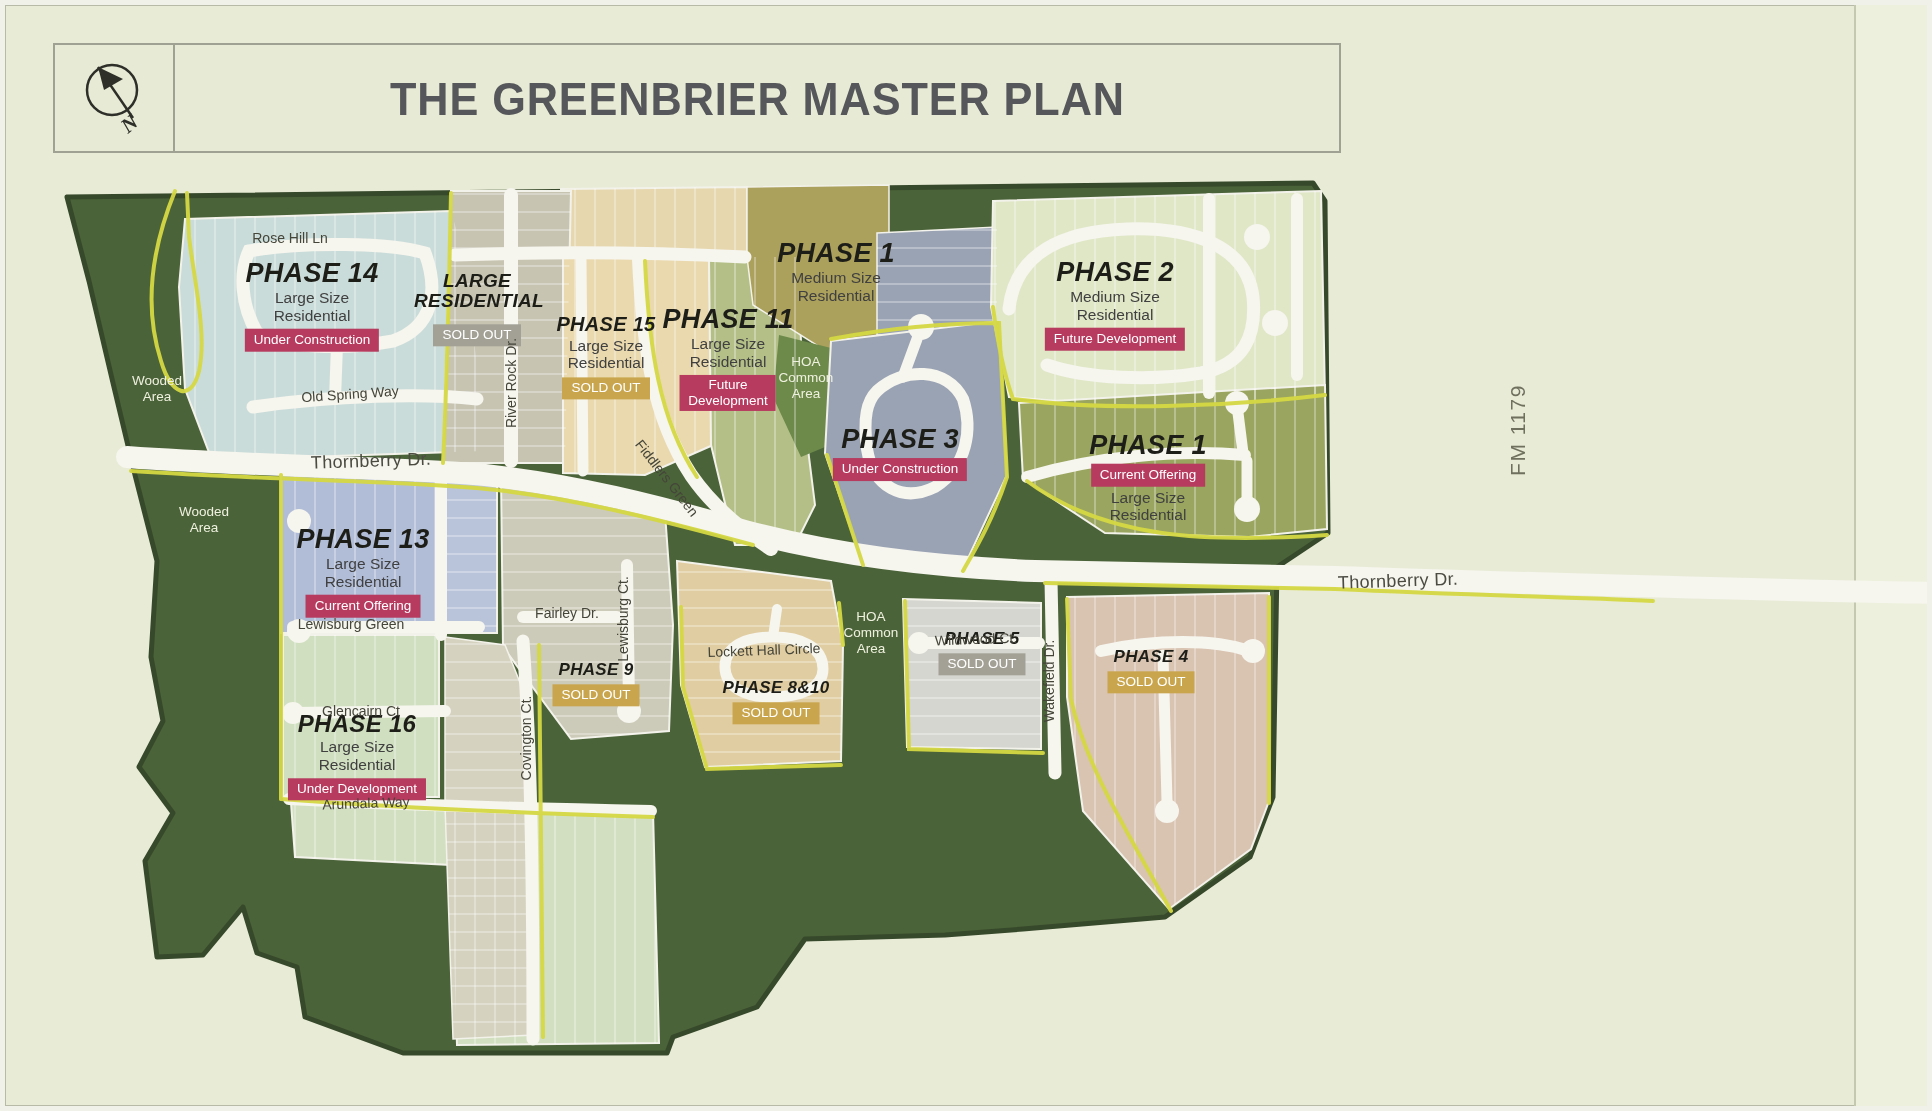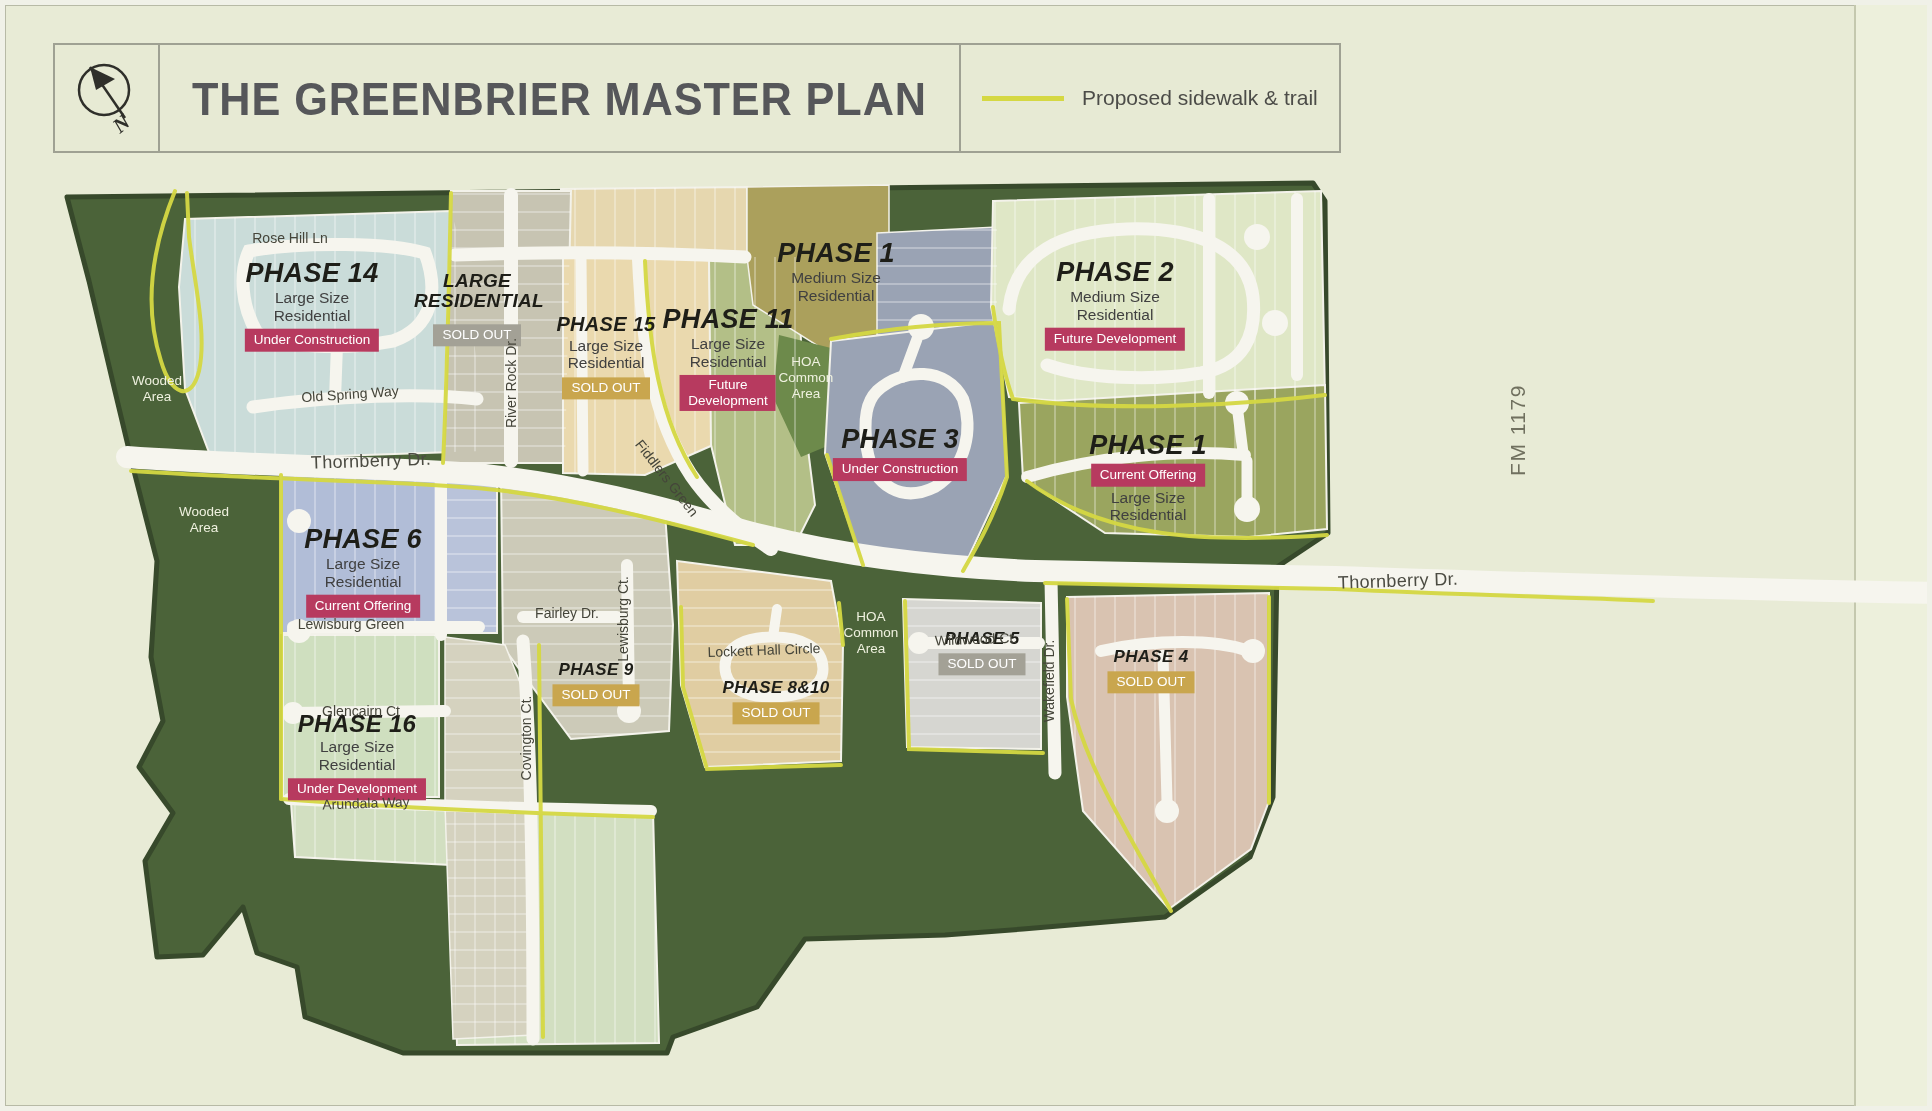--- a/index.html
+++ b/index.html
@@ -178,24 +178,20 @@
       <svg width="76" height="88" viewBox="0 0 76 88">
         <circle cx="36" cy="36" r="25" fill="none" stroke="#2f2f2a" stroke-width="2.5"></circle>
         <path d="M22,13 L47,25 L28,36 Z" fill="#2f2f2a"></path>
         <line x1="22" y1="13" x2="57" y2="64" stroke="#2f2f2a" stroke-width="2.5"></line>
         <text x="52" y="80" font-size="21" font-style="italic" font-weight="bold" fill="#2f2f2a" transform="rotate(-40 52 80)" font-family="Liberation Serif, serif">N</text>
       </svg>
     </div>
     <div class="title-cell">
       <div class="page-title">THE GREENBRIER MASTER PLAN</div>
     </div>
-    <div class="legend-cell">
-      <div class="legend-line"></div>
-      <div class="legend-label">Proposed sidewalk &amp; trail</div>
-    </div>
   </div>
 
   <div class="phase lg" style="left:307px;top:300px">
     <div class="pname">PHASE 14</div>
     <div class="psub">Large Size Residential</div>
     <div class="badge b-red">Under Construction</div>
   </div>
 
   <div class="phase two" style="left:472px;top:300px">
     <div class="pname">LARGE RESIDENTIAL</div>
@@ -230,21 +226,21 @@
     <div class="badge b-red">Under Construction</div>
   </div>
 
   <div class="phase lg" style="left:1143px;top:472px">
     <div class="pname">PHASE 1</div>
     <div class="badge b-red">Current Offering</div>
     <div class="psub">Large Size Residential</div>
   </div>
 
   <div class="phase lg" style="left:358px;top:566px">
-    <div class="pname">PHASE 6</div>
+    <div class="pname">PHASE 13</div>
     <div class="psub">Large Size Residential</div>
     <div class="badge b-red">Current Offering</div>
   </div>
 
   <div class="phase sm" style="left:591px;top:679px">
     <div class="pname">PHASE 9</div>
     <div class="badge b-gold">SOLD OUT</div>
   </div>
 
   <div class="phase sm" style="left:771px;top:697px">

